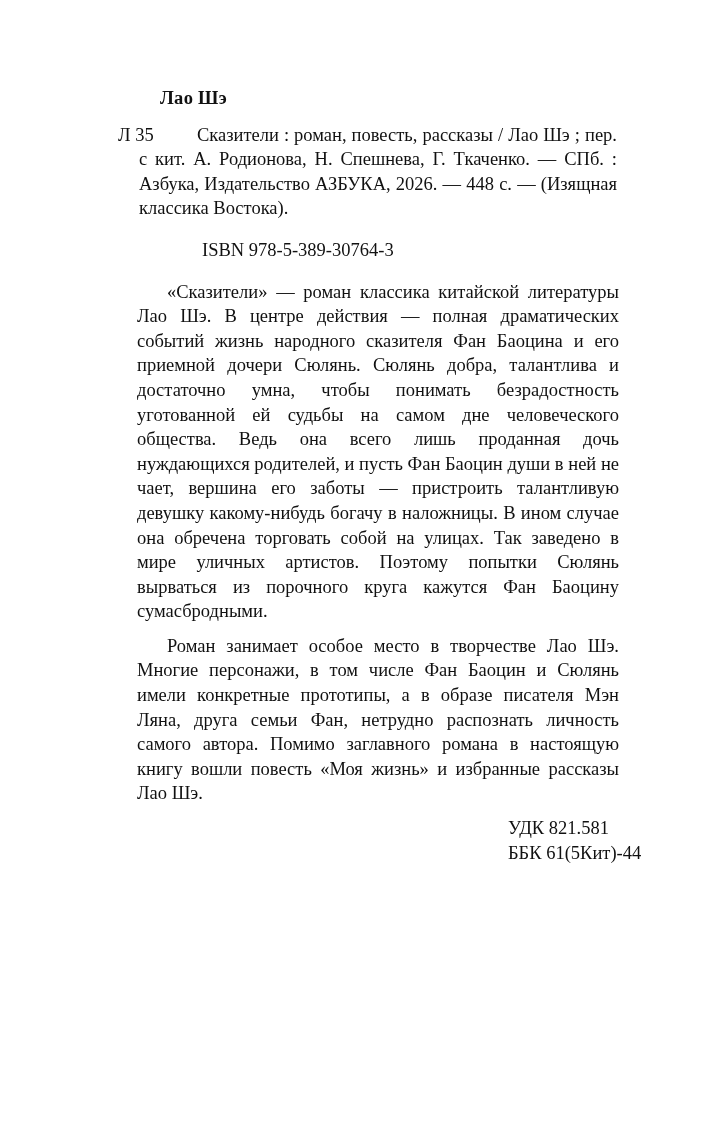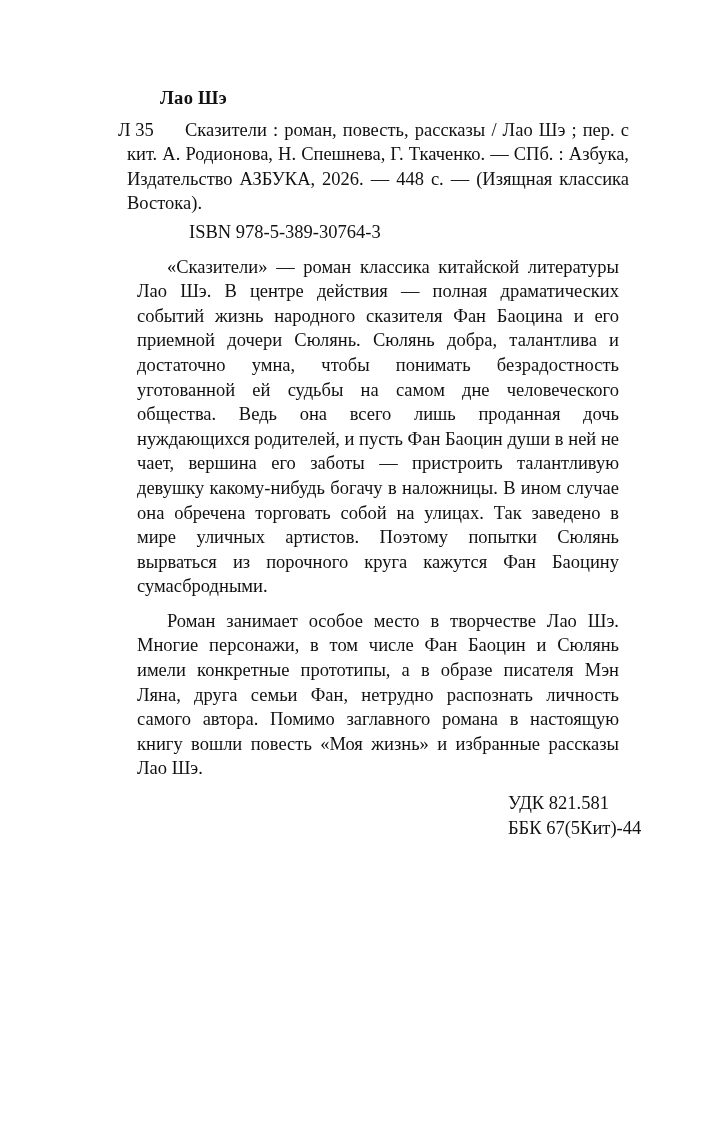--- a/index.html
+++ b/index.html
@@ -37,26 +37,26 @@
     position: relative;
     margin-top: 7px;
   }
   .catalog-code {
     position: absolute;
     left: -9px;
     top: 0;
     white-space: nowrap;
   }
   .bib-entry {
-    margin: 0;
+    margin: 12px;
     text-indent: 58px;
     text-align: justify;
   }
   .isbn-line {
-    margin: 4px;
+    margin: 17px;
     text-indent: 58px;
   }
   .annotation-p {
     margin: 10px;
     text-indent: 30px;
     text-align: justify;
   }
   .codes-block {
     margin-top: 2px;
   }
@@ -79,17 +79,17 @@
     </div>
 
     <p class="isbn-line">ISBN 978-5-389-30764-3</p>
 
     <p class="annotation-p">«Сказители» — роман классика китайской литературы Лао Шэ. В центре действия — полная драматических событий жизнь народного сказителя Фан Баоцина и его приемной дочери Сюлянь. Сюлянь добра, талантлива и достаточно умна, чтобы понимать безрадостность уготованной ей судьбы на самом дне человеческого общества. Ведь она всего лишь проданная дочь нуждающихся родителей, и пусть Фан Баоцин души в ней не чает, вершина его заботы — пристроить талантливую девушку какому-нибудь богачу в наложницы. В ином случае она обречена торговать собой на улицах. Так заведено в мире уличных артистов. Поэтому попытки Сюлянь вырваться из порочного круга кажутся Фан Баоцину сумасбродными.</p>
 
     <p class="annotation-p">Роман занимает особое место в творчестве Лао Шэ. Многие персонажи, в том числе Фан Баоцин и Сюлянь имели конкретные прототипы, а в образе писателя Мэн Ляна, друга семьи Фан, нетрудно распознать личность самого автора. Помимо заглавного романа в настоящую книгу вошли повесть «Моя жизнь» и избранные рассказы Лао Шэ.</p>
 
     <div class="codes-block">
       <div class="code-line">УДК 821.581</div>
-      <div class="code-line">ББК 67(5Кит)-44</div>
+      <div class="code-line">ББК 61(5Кит)-44</div>
     </div>
 
   </div>
 </div>
 
 </body></html>

